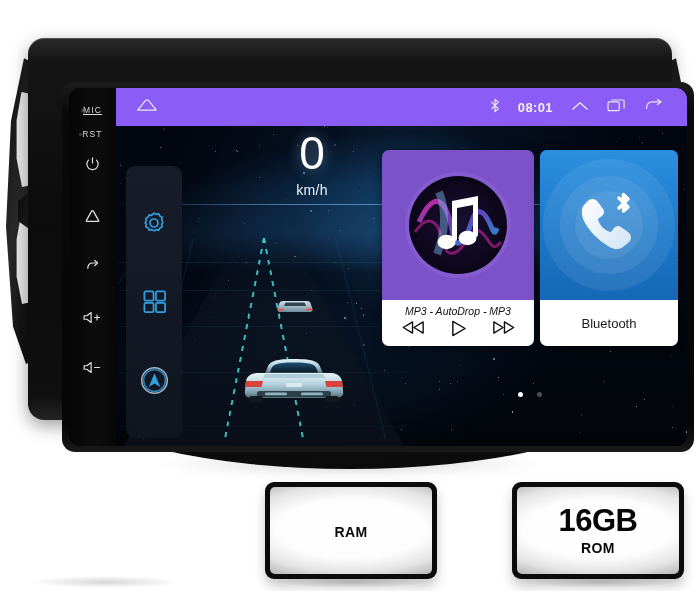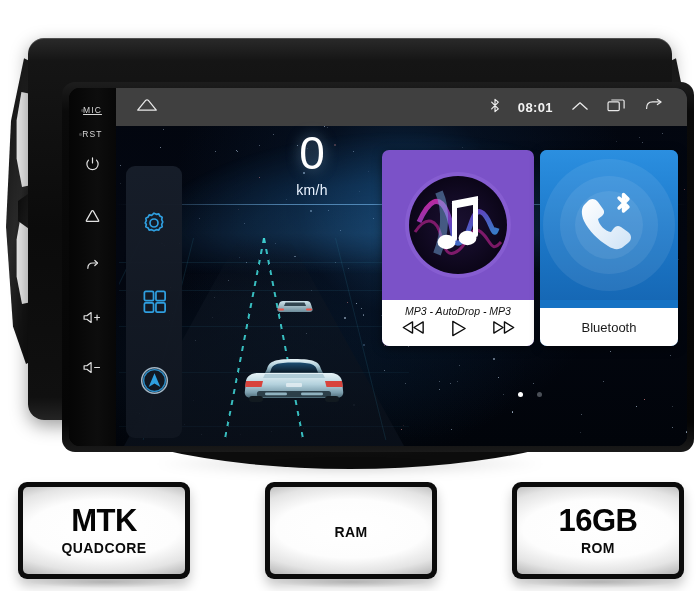--- a/index.html
+++ b/index.html
@@ -95,21 +95,21 @@
              mask-image:radial-gradient(ellipse 58% 90% at 50% 100%, #000 0%, rgba(0,0,0,.45) 55%, transparent 85%);}
   .horizon-line{position:absolute;left:47px;top:116px;width:571px;height:1px;
      background:linear-gradient(90deg,rgba(40,110,170,0),rgba(130,200,255,.55) 30%,rgba(130,200,255,.55) 70%,rgba(40,110,170,0));}
 
   
   .car{position:absolute;}
   .car-far{left:205px;top:208px;width:42px;height:20px;}
   .car-near{left:170px;top:262px;width:110px;height:56px;}
 
   
-  .statusbar{position:absolute;left:47px;top:0;width:571px;height:38px;background:#404040;
+  .statusbar{position:absolute;left:47px;top:0;width:571px;height:38px;background:#8b5cf6;
      display:flex;align-items:center;}
   .sb-left{padding-left:20px;display:flex;align-items:center;}
   .sb-right{margin-left:auto;padding-right:24px;display:flex;align-items:center;gap:18px;}
   .sb-time{color:#f2f2f2;font-size:13px;font-weight:bold;letter-spacing:.4px;}
 
   
   .dock{position:absolute;left:10px;top:78px;width:56px;height:272px;border-radius:9px;
      background:linear-gradient(180deg,rgba(23,30,42,.96),rgba(16,22,32,.96));
      display:flex;flex-direction:column;align-items:center;justify-content:space-around;
      padding:18px 0;box-sizing:border-box;}
@@ -129,21 +129,21 @@
   .card-art{position:relative;height:150px;display:flex;align-items:center;justify-content:center;}
   .card-foot{position:absolute;left:0;bottom:0;width:100%;height:46px;background:#fff;
      display:flex;flex-direction:column;align-items:center;justify-content:center;}
   .track{color:#111;font-size:10.5px;font-weight:normal;font-style:italic;white-space:nowrap;}
   .ctrls{display:flex;gap:24px;margin-top:3px;}
   .bt-art{height:150px;display:flex;align-items:center;justify-content:center;
      background:linear-gradient(180deg,#2b8fe0 0%,#1c78c9 55%,#1668b5 100%);position:relative;}
   .bt-ring{position:absolute;border-radius:50%;border:0 solid transparent;
      background:rgba(255,255,255,.08);}
   .bt-label{color:#1a1a1a;font-size:13px;}
-  .card-bt .card-foot{height:38px;}
+  .card-bt .card-foot{height:46px;}
 
   
   .dots{position:absolute;left:266px;top:304px;width:296px;display:flex;
      justify-content:center;gap:14px;align-items:center;}
   .dot{width:5px;height:5px;border-radius:50%;background:#ffffff;}
   .dot.dim{background:#4a4f57;}
 
   
   .badges{position:absolute;left:0;top:476px;width:700px;height:110px;}
   .badge{position:absolute;top:6px;height:97px;border-radius:9px;
@@ -598,26 +598,20 @@
       </div>
 
     </div>
   </div>
 
   <div class="badges">
     <div class="badge-shadow" style="left:30px;top:100px;width:150px;"></div>
     <div class="badge-shadow" style="left:277px;top:100px;width:150px;"></div>
     <div class="badge-shadow" style="left:524px;top:100px;width:150px;"></div>
 
-    <div class="badge b1">
-      <div class="badge-face">
-        <span class="badge-main">MTK</span>
-        <span class="badge-sub">QUADCORE</span>
-      </div>
-    </div>
     <div class="badge b2">
       <div class="badge-face">
         <span class="badge-sub">RAM</span>
       </div>
     </div>
     <div class="badge b3">
       <div class="badge-face">
         <span class="badge-main">16GB</span>
         <span class="badge-sub">ROM</span>
       </div>

